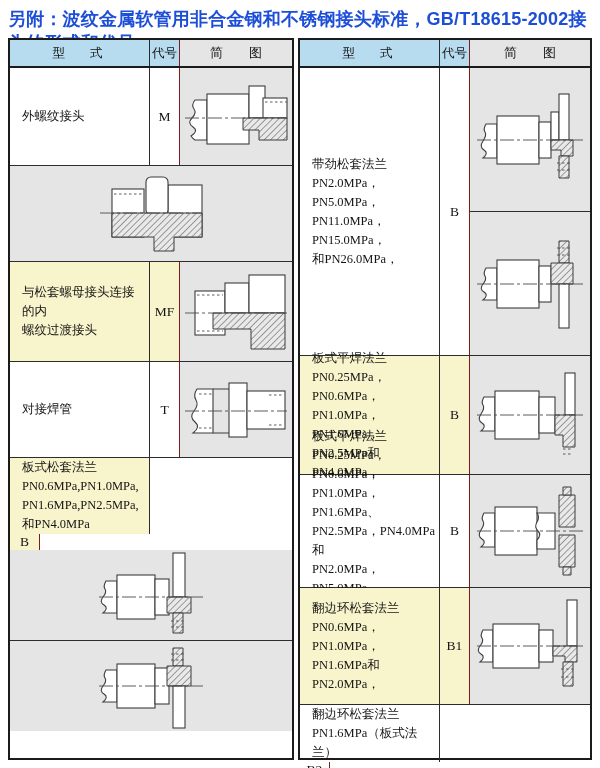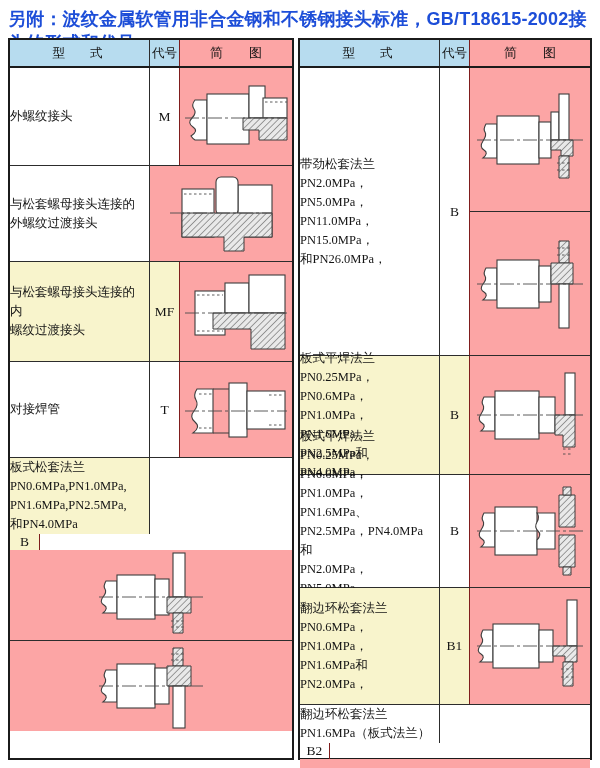--- a/index.html
+++ b/index.html
@@ -22,32 +22,32 @@
   .row{display:flex;box-sizing:border-box;border-bottom:1px solid #2c2c2c;flex:none;}
   .row:last-child{border-bottom:none;flex-direction:column;}
   .hrow{
     background:#b7dcef;border-bottom:2px solid #1b1b1b;
     font-size:13px;
   }
   .hrow .cell{display:flex;align-items:center;justify-content:center;}
   .cell{box-sizing:border-box;}
   .c-type{
     border-right:1px solid #2c2c2c;display:flex;align-items:center;
-    padding-right:4px;font-size:12.5px;line-height:1.52;
+    padding-left:12px;padding-right:4px;font-size:12.5px;line-height:1.52;
     white-space:pre-line;
   }
   .c-code{
     border-right:1px solid #7f1d1d;display:flex;align-items:center;
     justify-content:center;font-size:13.5px;
   }
   #tbl-left .c-type{width:140px;}
   #tbl-left .c-code{width:30px;}
   #tbl-right .c-type{width:140px;}
   #tbl-right .c-code{width:30px;}
-  .c-diag{flex:1;display:flex;flex-direction:column;background:#fca5a5;}
+  .c-diag{flex:1;display:flex;flex-direction:column;background:#e5e5e5;}
   .sub{flex:1;display:flex;align-items:center;justify-content:center;border-bottom:1px solid #2c2c2c;overflow:hidden;}
   .sub:last-child{border-bottom:none;}
   .hl .c-type,.hl .c-code{background:#f8f4cc;}
   
   .s{fill:#ffffff;stroke:#3d3d3d;stroke-width:1.1;}
   .h{fill:url(#hp);stroke:#3d3d3d;stroke-width:1;}
   .ln{stroke:#3d3d3d;stroke-width:1.1;fill:none;}
   .cl{stroke:#4a4a4a;stroke-width:.9;stroke-dasharray:14 3 3 3;}
   .th{stroke:#4a4a4a;stroke-width:.9;stroke-dasharray:2.5 2.5;fill:none;}
   .defs-svg{position:absolute;width:0;height:0;}
@@ -89,22 +89,20 @@
         <path class="th" d="M82,28 H104"></path>
         <path class="h" d="M60,44 H104 V66 H76 V56 H60 Z"></path>
         <line class="cl" x1="2" y1="44" x2="104" y2="44"></line>
       </svg>
     </div>
       </div>
   </div>
 
 
   <div class="row" style="height:96px">
-    <div class="cell c-type">与松套螺母接头连接的
-外螺纹过渡接头</div>
     <div class="cell c-diag">
         <div class="sub">
       <svg width="106" height="86" viewBox="0 0 106 86">
         <rect class="s" x="14" y="18" width="32" height="48"></rect>
         <path class="th" d="M16,23 H44 M16,61 H44"></path>
         <rect class="s" x="70" y="14" width="34" height="52"></rect>
         <rect class="s" x="48" y="6" width="22" height="38" rx="5"></rect>
         <path class="h" d="M14,42 H104 V66 H76 V80 H56 V66 H14 Z"></path>
         <line class="cl" x1="2" y1="42" x2="104" y2="42"></line>
       </svg>

